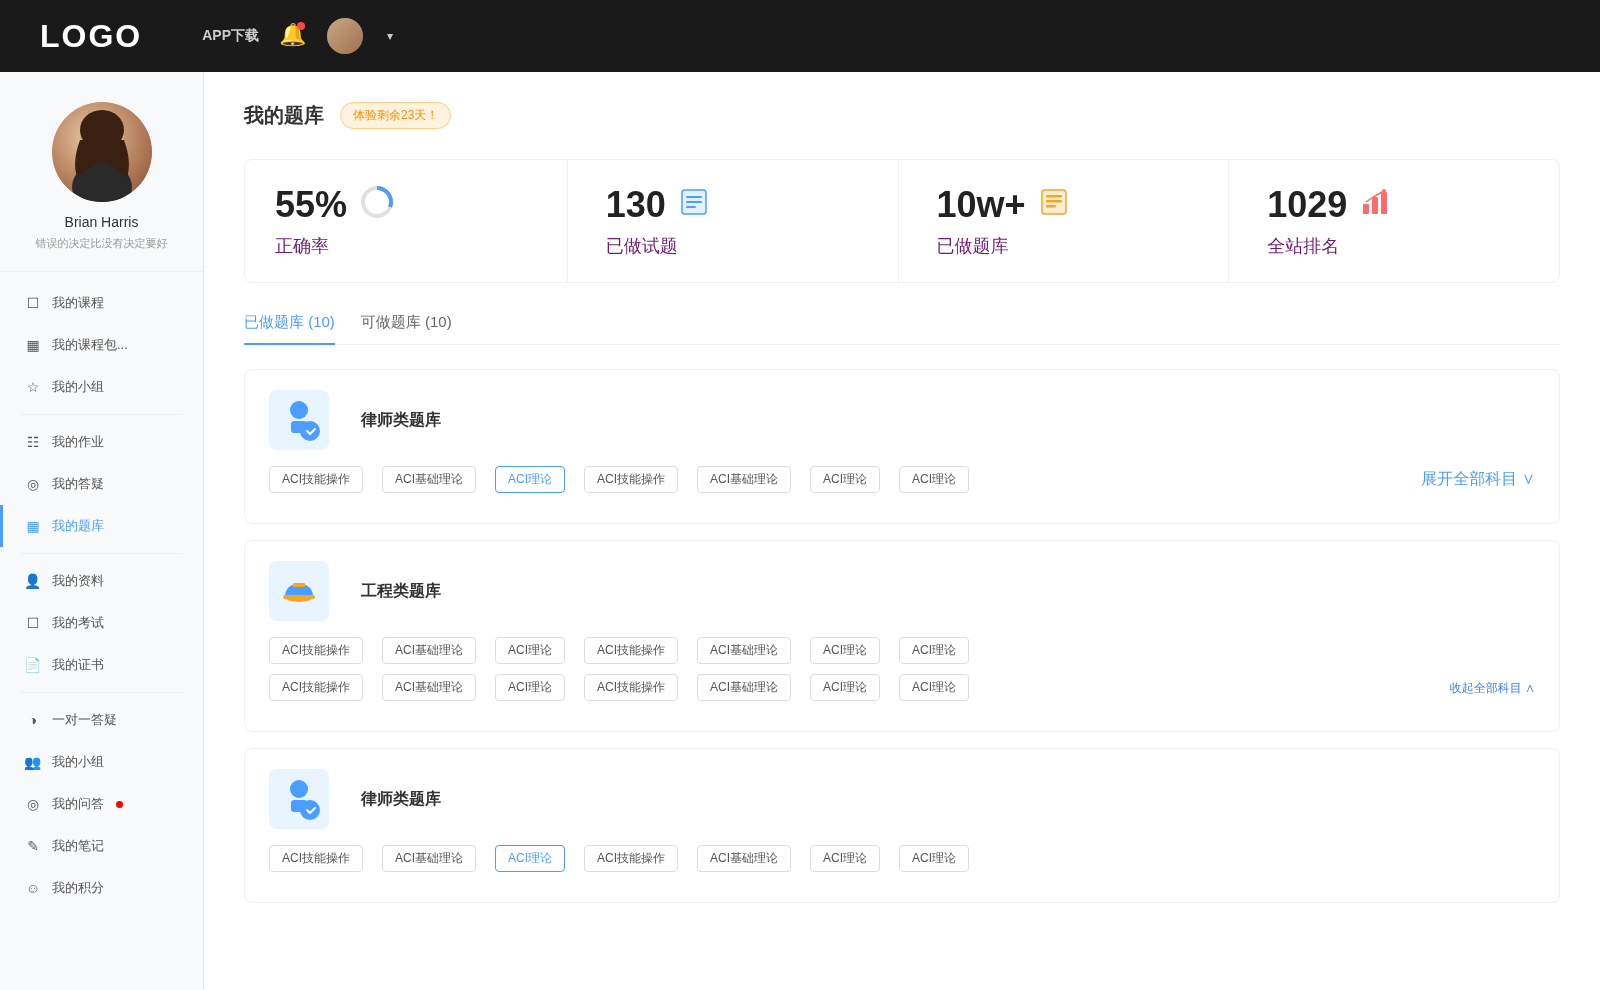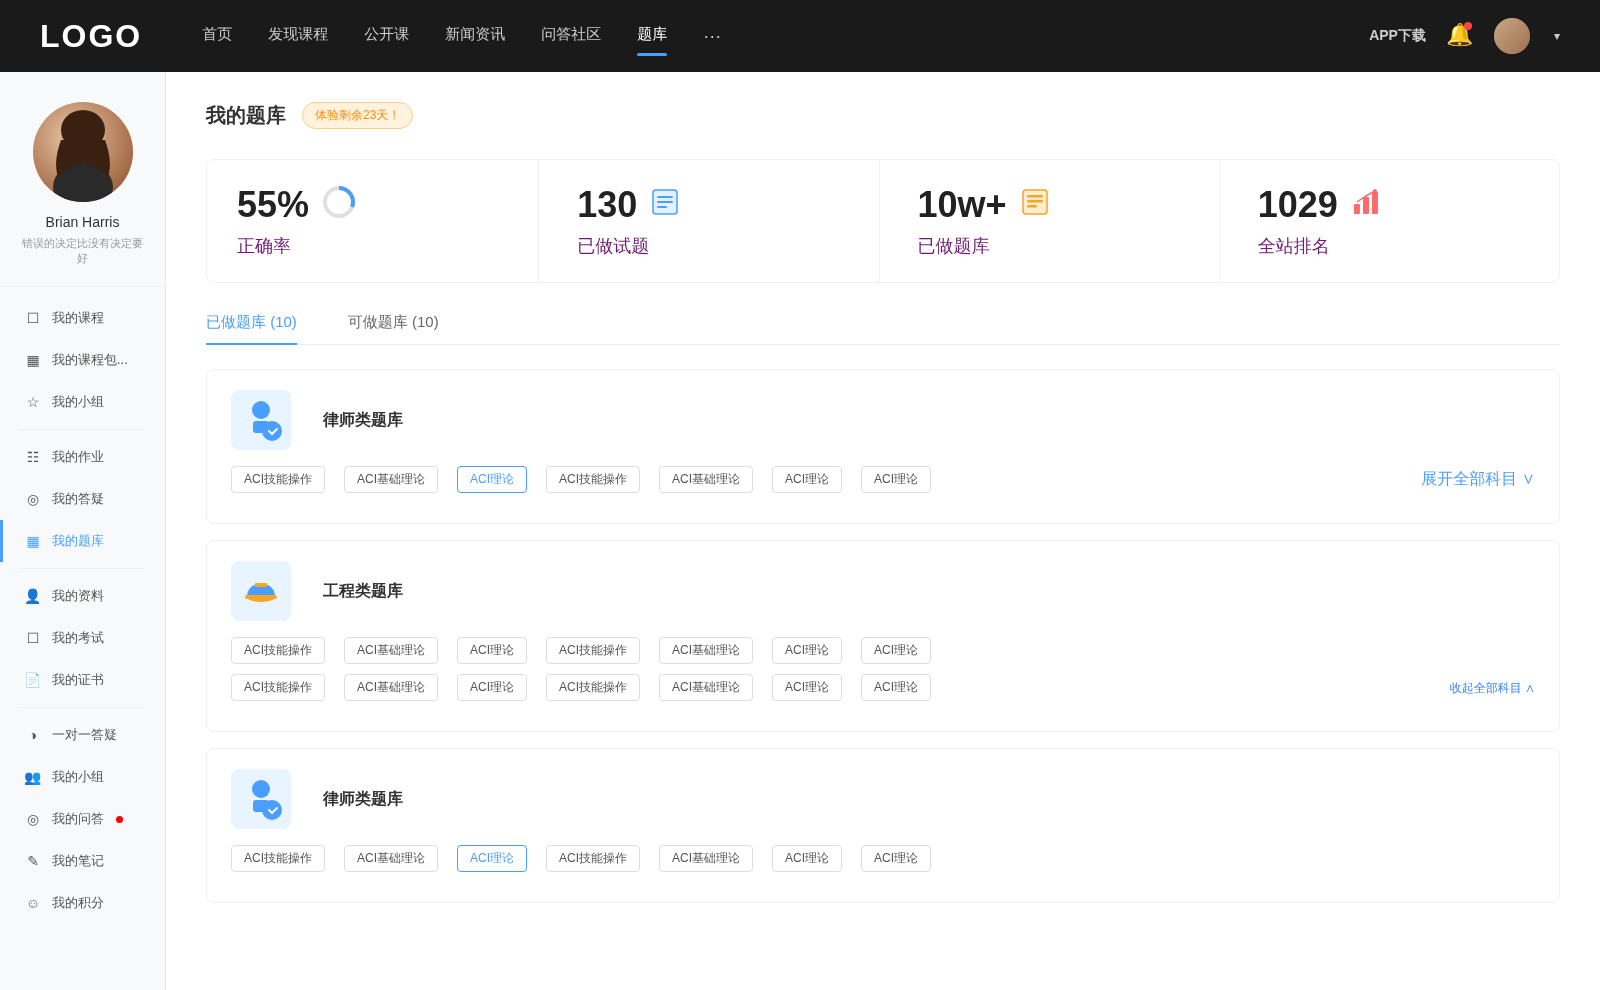--- a/index.html
+++ b/index.html
@@ -81,21 +81,21 @@
     .nav-dropdown-arrow { color: #ccc; font-size: 12px; cursor: pointer; margin-left: 4px; }
 
     
     .layout {
       display: flex;
       min-height: 918px;
     }
 
     
     .sidebar {
-      width: 166px;
+      width: 204px;
       background: #f8f9fa;
       padding: 30px 0;
       border-right: 1px solid #e8e8e8;
       flex-shrink: 0;
     }
     .sidebar-profile {
       text-align: center;
       padding: 0 20px 20px;
       border-bottom: 1px solid #eee;
       margin-bottom: 10px;
@@ -200,21 +200,21 @@
       align-items: center;
       gap: 12px;
     }
     .stat-value { font-size: 36px; font-weight: 600; color: #222; }
     .stat-icon { font-size: 24px; }
     .stat-label { font-size: 18px; color: #701a75; }
 
     
     .tabs-row {
       display: flex;
-      gap: 51px;
+      gap: 26px;
       border-bottom: 1px solid #eee;
       margin-bottom: 24px;
     }
     .tab-item {
       font-size: 15px;
       color: #666;
       padding-bottom: 12px;
       cursor: pointer;
       position: relative;
     }
@@ -283,29 +283,20 @@
       color: #3b82f6;
       cursor: pointer;
       text-align: center;
     }
   </style>
 </head>
 <body>
 
 <nav class="top-nav">
   <div class="nav-logo">LOGO</div>
-  <div class="nav-links">
-    <span class="nav-link">首页</span>
-    <span class="nav-link">发现课程</span>
-    <span class="nav-link">公开课</span>
-    <span class="nav-link">新闻资讯</span>
-    <span class="nav-link">问答社区</span>
-    <span class="nav-link active">题库</span>
-    <span class="nav-link-more">···</span>
-  </div>
   <div class="nav-right">
     <span class="nav-app-download">APP下载</span>
     <div class="nav-bell">
       <span class="nav-bell-icon">🔔</span>
       <div class="nav-bell-dot"></div>
     </div>
     <div class="nav-avatar">
       <div class="nav-avatar-img"></div>
     </div>
     <span class="nav-dropdown-arrow">▾</span>

